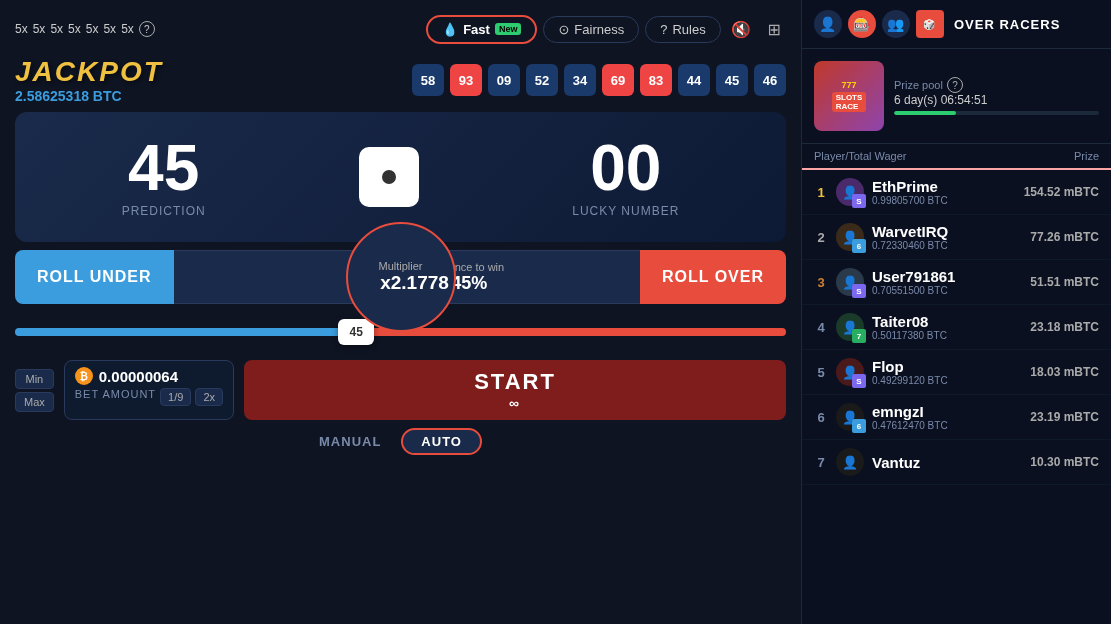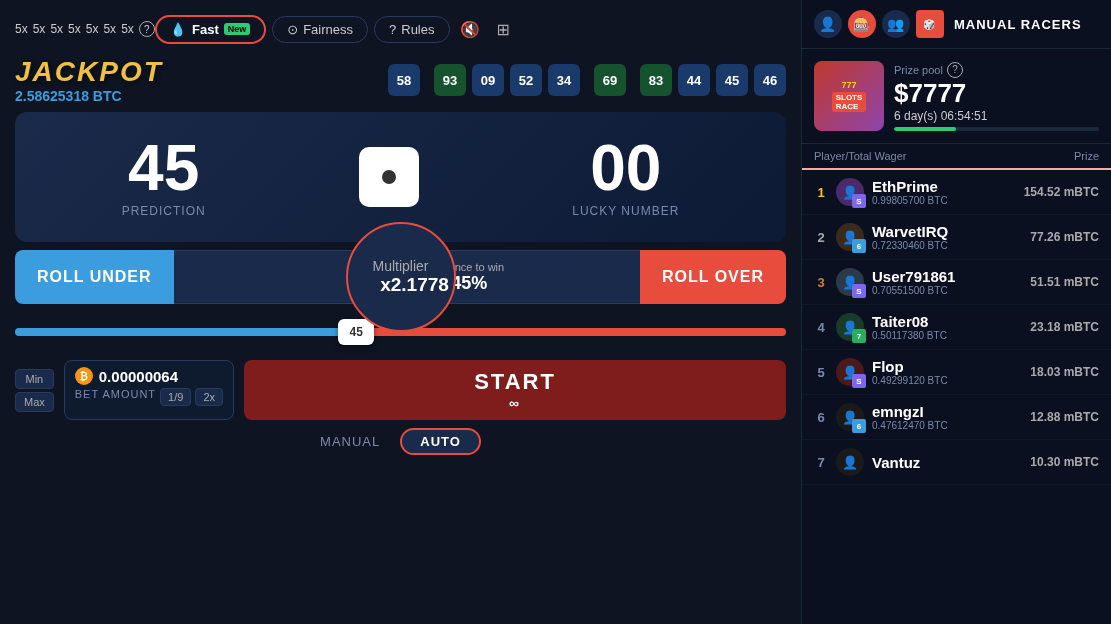--- a/index.html
+++ b/index.html
@@ -19,21 +19,21 @@
       padding: 10px 15px;
       display: flex;
       flex-direction: column;
       gap: 8px;
     }
 
     
     .top-bar {
       display: flex;
       align-items: center;
-      justify-content: flex-start;
+      justify-content: space-between;
       height: 38px;
     }
     .multiplier-history {
       display: flex;
       align-items: center;
       gap: 5px;
       font-size: 12px;
       color: #aaa;
     }
     .multiplier-history span {
@@ -94,21 +94,21 @@
     }
     .num-badge {
       width: 32px; height: 32px;
       border-radius: 6px;
       display: flex; align-items: center; justify-content: center;
       font-size: 13px;
       font-weight: bold;
       cursor: pointer;
     }
     .num-badge.blue { background: #1a3a6b; }
-    .num-badge.red { background: #14532d; margin-left: 8px; }
+    .num-badge.red { background: #ef4444; }
 
     
     .jackpot-section {
       display: flex;
       align-items: center;
       gap: 8px;
     }
     .jackpot-text {
       font-size: 28px;
       font-weight: 900;
@@ -307,20 +307,21 @@
       display: flex;
       align-items: center;
       justify-content: center;
       gap: 20px;
     }
     .tab-label {
       font-size: 13px;
       color: #7a8aaa;
       cursor: pointer;
       letter-spacing: 1px;
+      font-weight: bold;
     }
     .tab-label.active {
       color: #fff;
       font-weight: bold;
       border-bottom: 2px solid #3b9ddd;
       padding-bottom: 2px;
     }
     .tab-label.auto-tab {
       background: #1a2a4a;
       border: 2px solid #e74c3c;
@@ -572,21 +573,21 @@
         <div style="font-size:11px;color:#aaa;">Multiplier</div>
         <div style="font-size:18px;font-weight:bold;">x2.1778</div>
       </div>
       <div style="text-align:center;">
         <div style="font-size:11px;color:#aaa;">Chance to win</div>
         <div style="font-size:18px;font-weight:bold;color:#fff;">45%</div>
       </div>
     </div>
 
     <div style="position:absolute; left:50%; top:50%; transform:translate(-50%,-50%); width:110px;height:110px; background:#1a2a4a; border:2px solid #e74c3c; border-radius:50%; display:flex;flex-direction:column;align-items:center;justify-content:center;z-index:10;">
-      <div style="font-size:14px;color:#aaa;">Multiplier</div>
+      <div style="font-size:11px;color:#aaa;">Multiplier</div>
       <div style="font-size:19px;font-weight:900;color:#fff;margin-left:28px;">x2.1778</div>
     </div>
     <button class="roll-over-btn">ROLL OVER</button>
   </div>
 
   <div class="slider-container">
     <div class="slider-track">
       <div class="slider-thumb">
         <span>45</span>
       </div>
@@ -622,34 +623,33 @@
 
 </div>
 
 <div class="right-sidebar">
 
   <div class="sidebar-header">
     <div class="sidebar-icon">👤</div>
     <div class="sidebar-icon active">🎰</div>
     <div class="sidebar-icon">👥</div>
     <div class="slots-icon">🎲</div>
-    <span class="slots-racers-title">MANUAL RACERS</span>
+    <span class="slots-racers-title">OVER RACERS</span>
   </div>
 
   <div class="prize-pool-section">
     <div class="slots-race-logo">
       <div style="font-size:9px;font-weight:900;color:#ffd700;">777</div>
       <div style="font-size:8px;color:#fff;background:#e74c3c;padding:1px 4px;border-radius:3px;margin-top:2px;">SLOTS<br>RACE</div>
     </div>
     <div class="prize-info">
       <div class="prize-label">
         <span>Prize pool</span>
         <span class="help-icon">?</span>
       </div>
-      <div class="prize-amount">$7777</div>
       <div class="timer-text">6 day(s) 06:54:51</div>
       <div class="progress-bar">
         <div class="progress-fill"></div>
       </div>
     </div>
   </div>
 
   <div class="leaderboard">
     <div class="lb-header">
       <span>Player/Total Wager</span>
@@ -724,21 +724,21 @@
     <div class="lb-row">
       <span class="lb-rank">6</span>
       <div class="lb-avatar-wrap">
         <div class="lb-avatar" style="background:#1a1a1a;">👤</div>
         <div class="lb-level-badge level-6" style="position:absolute;bottom:-2px;right:-2px;width:14px;height:14px;font-size:8px;border-radius:2px;display:flex;align-items:center;justify-content:center;font-weight:bold;">6</div>
       </div>
       <div class="lb-player-info">
         <div class="lb-name">emngzI</div>
         <div class="lb-wager">0.47612470 BTC</div>
       </div>
-      <span class="lb-prize">12.88 mBTC</span>
+      <span class="lb-prize">23.19 mBTC</span>
     </div>
 
     <div class="lb-row">
       <span class="lb-rank">7</span>
       <div class="lb-avatar-wrap">
         <div class="lb-avatar" style="background:#1a1a1a;">👤</div>
       </div>
       <div class="lb-player-info">
         <div class="lb-name">Vantuz</div>
         <div class="lb-wager"></div>

